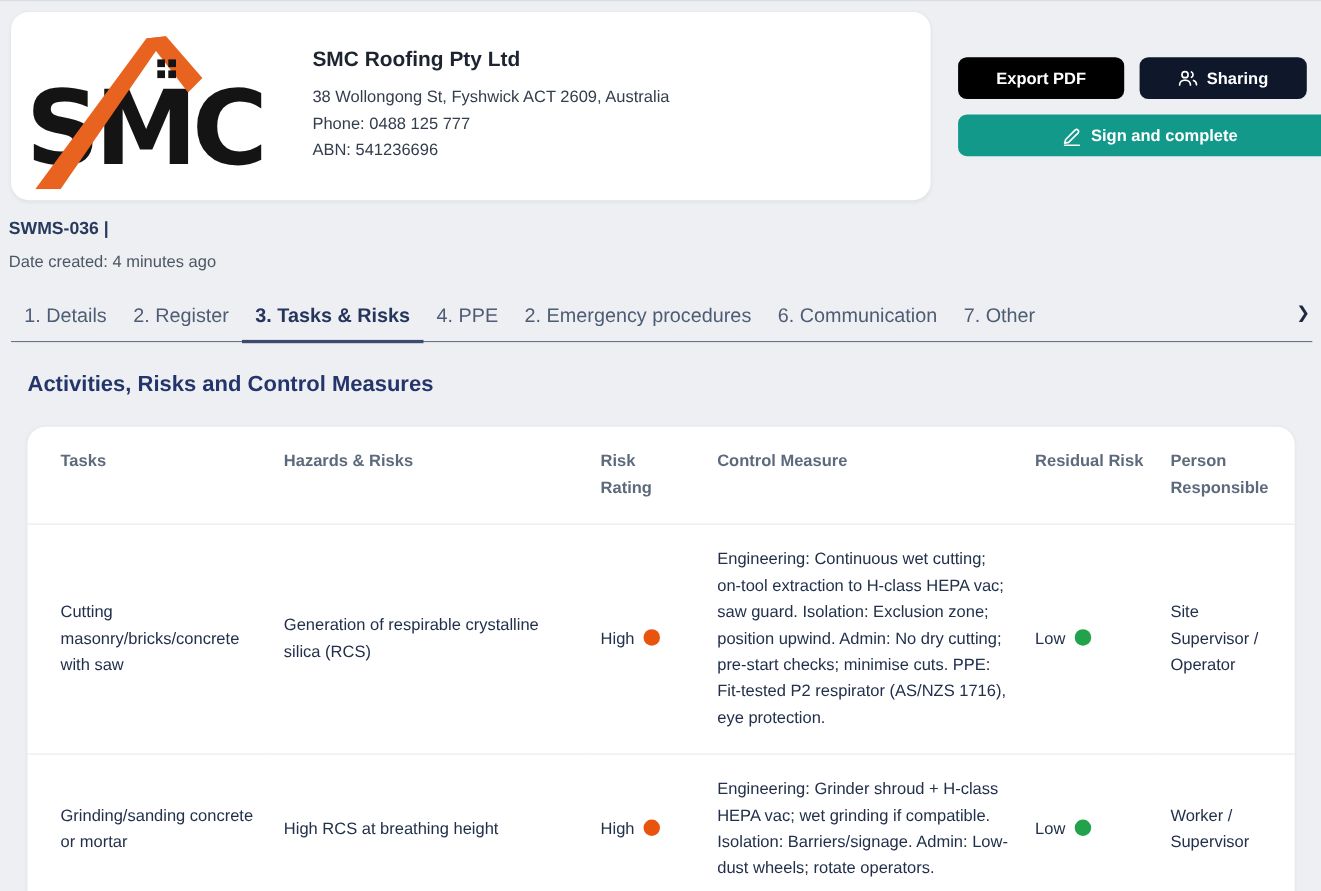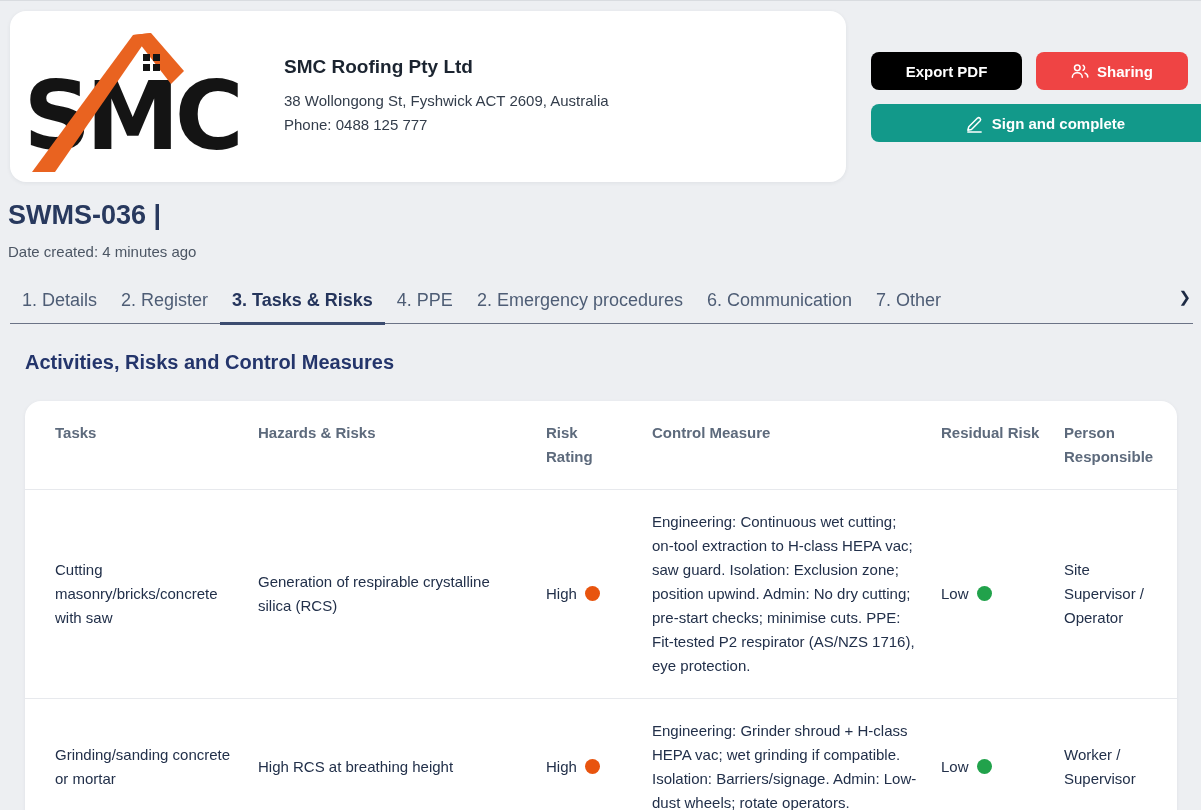--- a/index.html
+++ b/index.html
@@ -27,21 +27,21 @@
     height:38px; border:none; border-radius:8px; color:#fff;
     font-family:inherit; font-size:15px; font-weight:700;
     display:flex; align-items:center; justify-content:center; gap:8px; cursor:pointer;
   }
   .btn-export { width:151px; }
   .btn-sharing { width:152px; }
   .btn-sign { width:348px; }
   .btn svg { display:block; }
   
   .title-row { display:flex; align-items:center; margin:18px 13px 0 8px; }
-  .doc-code { font-size:27px; font-weight:700; color:#28395e; white-space:nowrap; margin-right:12px;text-align:center; }
+  .doc-code { font-size:16px; font-weight:700; color:#28395e; white-space:nowrap; margin-right:12px;text-align:center; }
   .title-input {
     flex:1; height:48px; background:#fff; border:1px solid #d9dde2; border-radius:8px;
     padding:0 16px; font-family:inherit; font-size:20px; color:#233149; outline:none;
   }
   .date-created { margin:12px 0 0 8px; font-size:15px; color:#4c5664; }
   
   .tabs-bar { position:relative; margin:22px 8px 0 10px; border-bottom:1px solid #6b7386; display:flex; padding-right:40px; }
   .tab {
     padding:8px 12px 11px 12px; font-size:18px; color:#4e5d75; white-space:nowrap;
     cursor:pointer; border-bottom:3px solid transparent; margin-bottom:-2px;
@@ -87,29 +87,30 @@
             <rect x="125" y="32" width="7" height="7"></rect>
           <rect x="115" y="42" width="7" height="7"></rect>
             <rect x="125" y="42" width="7" height="7"></rect>
         </g>
       </svg>
     </div>
     <div class="company-info">
       <div class="company-name">SMC Roofing Pty Ltd</div>
       <div class="company-line">38 Wollongong St, Fyshwick ACT 2609, Australia</div>
       <div class="company-line">Phone: 0488 125 777</div>
+      <div class="company-line">ABN: 541236696</div>
     </div>
   </div>
 
   <div class="actions">
     <div class="actions-row">
       <button class="btn btn-export" style="background-color: #000000;">
         <span>Export PDF</span>
       </button>
-      <button class="btn btn-sharing" style="background-color: #ef4444;">
+      <button class="btn btn-sharing" style="background-color: #0f172a;">
         <svg width="18" height="16" viewBox="0 0 20 17" fill="none" stroke="#fff" stroke-width="1.7" stroke-linecap="round">
           <circle cx="7" cy="5" r="3.1"></circle>
           <path d="M1.5 15.5c0-3 2.4-5 5.5-5s5.5 2 5.5 5"></path>
           <path d="M13.5 2.3a3.1 3.1 0 0 1 0 5.4"></path>
           <path d="M15.6 10.9c1.8.7 3 2.3 3 4.3"></path>
         </svg>
         <span>Sharing</span>
       </button>
     </div>
     <button class="btn btn-sign" style="background-color: rgb(18, 153, 138);">

